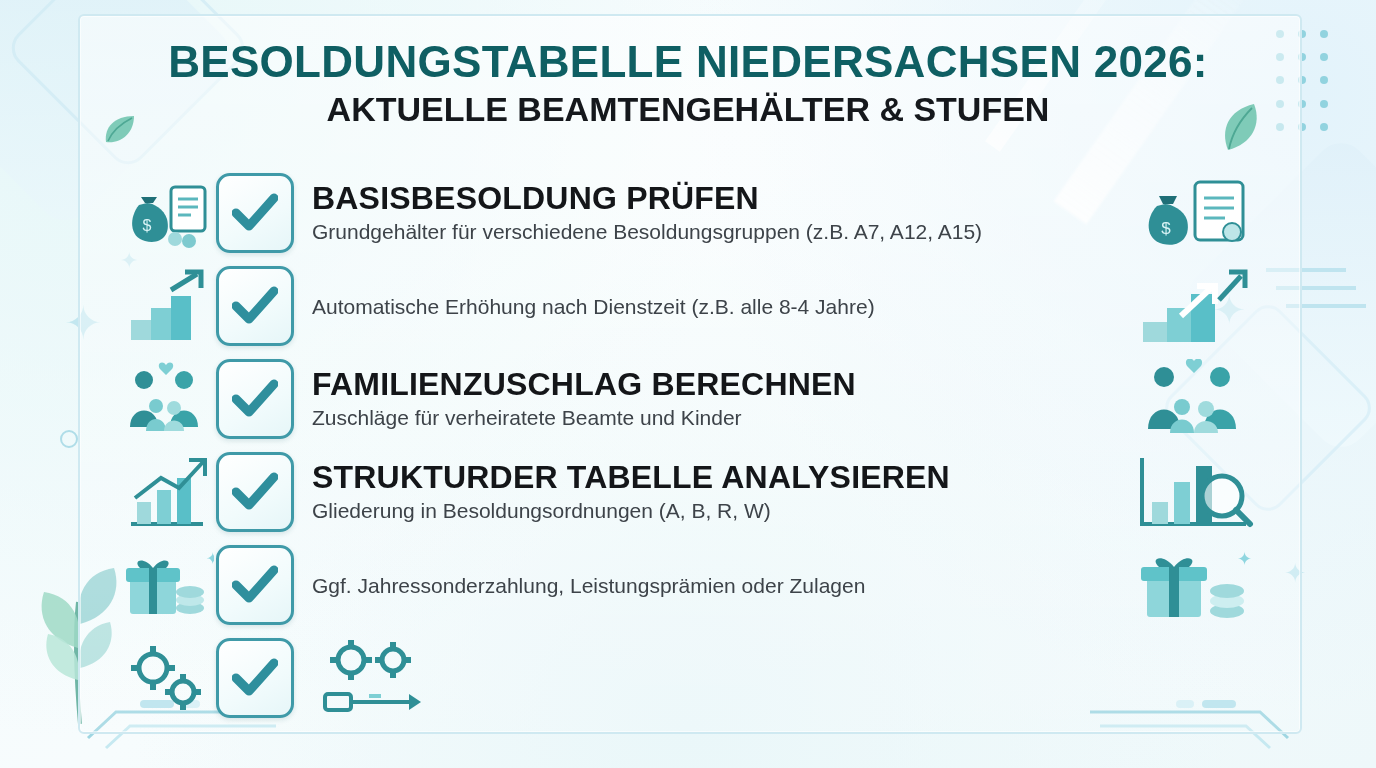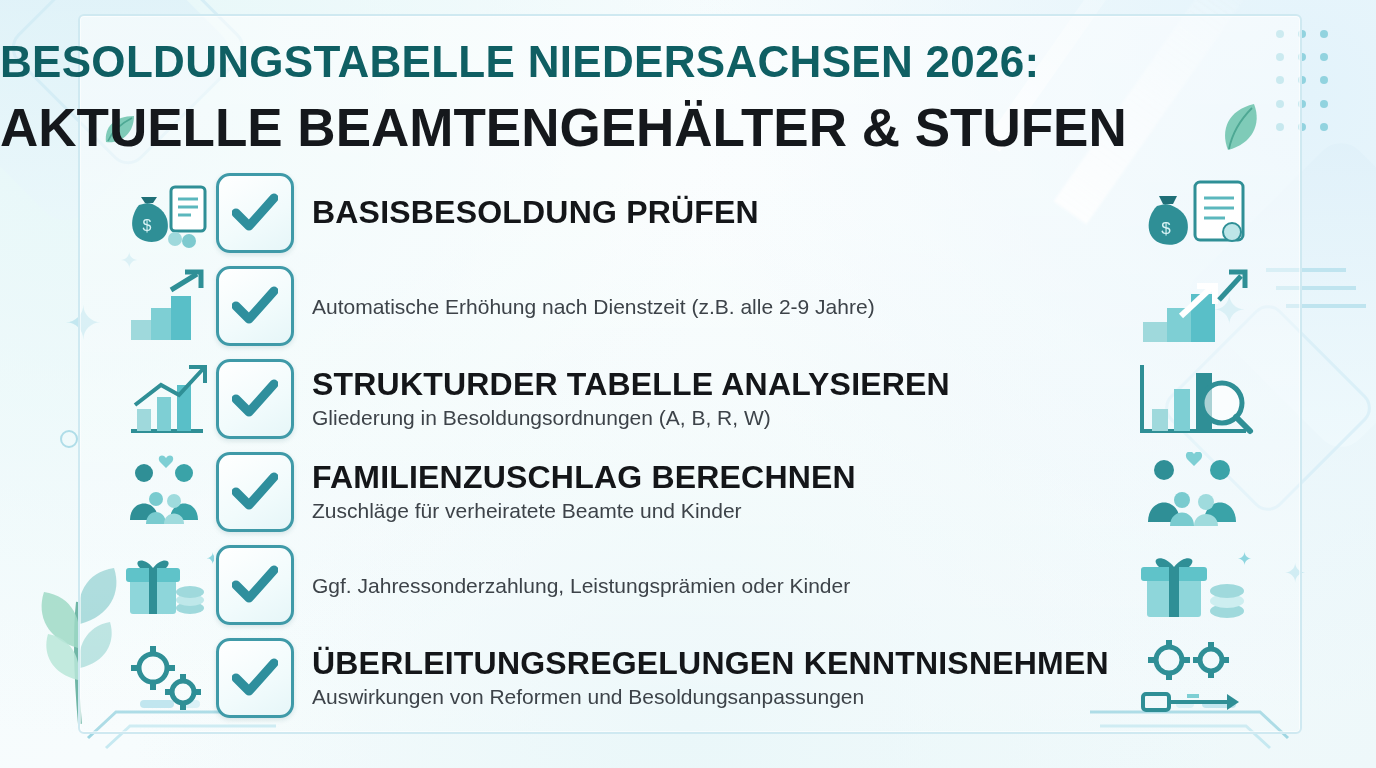--- a/index.html
+++ b/index.html
@@ -134,36 +134,36 @@
     border: 2px solid #cfe9f1;
     border-radius: 6px;
     background: linear-gradient(180deg, rgba(255,255,255,.55), rgba(255,255,255,.15));
     box-shadow: 0 0 0 1px rgba(255,255,255,.6) inset;
   }
 
   
   .title-wrap {
     position: absolute;
     left: 0; right: 0; top: 38px;
-    text-align: left;
+    text-align: center;
   }
   .title-line1 {
     font-size: 44px;
     font-weight: 800;
     letter-spacing: .3px;
     color: #0f5f63;
     line-height: 1.08;
     text-transform: uppercase;
   }
   .title-line2 {
-    font-size: 53px;
+    font-size: 34px;
     font-weight: 800;
     color: #15181c;
     line-height: 1.12;
-    margin-top: 12px;
+    margin-top: 4px;
     text-transform: uppercase;
   }
 
   
   .rows {
     position: absolute;
     left: 120px; top: 168px;
     width: 1140px;
   }
   .row {
@@ -341,20 +341,21 @@
       </div>
       <div class="check">
         <div class="check-box">
           <svg width="46" height="40" viewBox="0 0 46 40">
               <path d="M4 20 L17 33 L42 5" stroke="#2f8f9d" stroke-width="9" fill="none" stroke-linecap="round" stroke-linejoin="round"></path>
             </svg>
         </div>
       </div>
       <div class="row-text">
         <div class="row-title">BASISBESOLDUNG PRÜFEN</div>
+        <div class="row-sub">Grundgehälter für verschiedene Besoldungsgruppen (z.B. A7, A12, A15)</div>
       </div>
       <div class="row-icon-right">
         <svg width="116" height="78" viewBox="0 0 116 78">
           <path d="M20 32 C8 44 8 66 26 70 C44 74 54 62 50 46 C47 36 34 30 28 30 Z" fill="#2f8f96"></path>
           <path d="M22 22 L40 22 L36 30 L26 30 Z" fill="#1f6f77"></path>
           <text x="29" y="60" font-size="17" fill="#d8f3f5" font-family="Liberation Sans, sans-serif" text-anchor="middle">$</text>
           <rect x="58" y="8" width="48" height="58" rx="5" fill="#ffffff" stroke="#2f8f96" stroke-width="3"></rect>
           <g stroke="#5bb7bd" stroke-width="3">
             <path d="M67 24 H97"></path>
               <path d="M67 34 H97"></path>
@@ -376,65 +377,31 @@
         </svg>
       </div>
       <div class="check">
         <div class="check-box">
           <svg width="46" height="40" viewBox="0 0 46 40">
               <path d="M4 20 L17 33 L42 5" stroke="#2f8f9d" stroke-width="9" fill="none" stroke-linecap="round" stroke-linejoin="round"></path>
             </svg>
         </div>
       </div>
       <div class="row-text">
-        <div class="row-sub">Automatische Erhöhung nach Dienstzeit (z.B. alle 2-9 Jahre)</div>
+        <div class="row-sub">Automatische Erhöhung nach Dienstzeit (z.B. alle 8-4 Jahre)</div>
       </div>
       <div class="row-icon-right">
         <svg width="116" height="80" viewBox="0 0 116 80">
           <rect x="6" y="56" width="24" height="20" fill="#9fd9dc"></rect>
           <rect x="30" y="42" width="24" height="34" fill="#7ecfd4"></rect>
           <rect x="54" y="28" width="24" height="48" fill="#59bfc8"></rect>
           <path d="M44 50 L74 22" stroke="#ffffff" stroke-width="6" fill="none"></path>
           <path d="M60 20 L78 20 L78 38" stroke="#ffffff" stroke-width="6" fill="none"></path>
           <path d="M82 34 L104 10" stroke="#2f8f96" stroke-width="5" fill="none"></path>
           <path d="M92 6 L108 6 L108 22" stroke="#2f8f96" stroke-width="5" fill="none"></path>
-        </svg>
-      </div>
-    </div>
-
-    <div class="row">
-      <div class="row-icon-left">
-        <svg width="90" height="76" viewBox="0 0 90 76">
-          <path d="M8 70 H80" stroke="#2f8f96" stroke-width="4"></path>
-          <rect x="14" y="48" width="14" height="22" fill="#9fd9dc"></rect>
-          <rect x="34" y="36" width="14" height="34" fill="#7ecfd4"></rect>
-          <rect x="54" y="24" width="14" height="46" fill="#59bfc8"></rect>
-          <path d="M12 44 L38 24 L56 34 L80 8" stroke="#2f8f96" stroke-width="4" fill="none"></path>
-          <path d="M66 6 L82 6 L82 22" stroke="#2f8f96" stroke-width="4" fill="none"></path>
-        </svg>
-      </div>
-      <div class="check">
-        <div class="check-box">
-          <svg width="46" height="40" viewBox="0 0 46 40">
-              <path d="M4 20 L17 33 L42 5" stroke="#2f8f9d" stroke-width="9" fill="none" stroke-linecap="round" stroke-linejoin="round"></path>
-            </svg>
-        </div>
-      </div>
-      <div class="row-text">
-        <div class="row-title">STRUKTURDER TABELLE ANALYSIEREN</div>
-        <div class="row-sub">Gliederung in Besoldungsordnungen (A, B, R, W)</div>
-      </div>
-      <div class="row-icon-right">
-        <svg width="122" height="80" viewBox="0 0 122 80">
-          <path d="M8 6 V72 H112" stroke="#2f8f96" stroke-width="4" fill="none"></path>
-          <rect x="18" y="50" width="16" height="22" fill="#9fd9dc"></rect>
-          <rect x="40" y="30" width="16" height="42" fill="#7ecfd4"></rect>
-          <rect x="62" y="14" width="16" height="58" fill="#2f8f96"></rect>
-          <circle cx="88" cy="44" r="20" fill="rgba(255,255,255,.6)" stroke="#2f8f96" stroke-width="5"></circle>
-          <path d="M102 58 L116 72" stroke="#2f8f96" stroke-width="6" stroke-linecap="round"></path>
         </svg>
       </div>
     </div>
 
     <div class="row">
       <div class="row-icon-left">
         <svg width="92" height="76" viewBox="0 0 92 76">
           <path d="M22 10 a9 9 0 1 1 0 18 a9 9 0 1 1 0 -18" fill="#2f8f96"></path>
           <path d="M8 66 C8 44 36 44 36 66 Z" fill="#2f8f96"></path>
           <path d="M62 10 a9 9 0 1 1 0 18 a9 9 0 1 1 0 -18" fill="#3aa3a8"></path>
@@ -467,41 +434,75 @@
           <path d="M34 74 C34 56 58 56 58 74 Z" fill="#79cbcf"></path>
           <path d="M70 42 a8 8 0 1 1 0 16 a8 8 0 1 1 0 -16" fill="#9fdbdd"></path>
           <path d="M58 74 C58 58 82 58 82 74 Z" fill="#9fdbdd"></path>
           <path d="M58 2 c3-5 11-2 7 5 l-7 7 l-7-7 c-4-7 4-10 7-5 z" fill="#7ecfd4"></path>
         </svg>
       </div>
     </div>
 
     <div class="row">
       <div class="row-icon-left">
+        <svg width="90" height="76" viewBox="0 0 90 76">
+          <path d="M8 70 H80" stroke="#2f8f96" stroke-width="4"></path>
+          <rect x="14" y="48" width="14" height="22" fill="#9fd9dc"></rect>
+          <rect x="34" y="36" width="14" height="34" fill="#7ecfd4"></rect>
+          <rect x="54" y="24" width="14" height="46" fill="#59bfc8"></rect>
+          <path d="M12 44 L38 24 L56 34 L80 8" stroke="#2f8f96" stroke-width="4" fill="none"></path>
+          <path d="M66 6 L82 6 L82 22" stroke="#2f8f96" stroke-width="4" fill="none"></path>
+        </svg>
+      </div>
+      <div class="check">
+        <div class="check-box">
+          <svg width="46" height="40" viewBox="0 0 46 40">
+              <path d="M4 20 L17 33 L42 5" stroke="#2f8f9d" stroke-width="9" fill="none" stroke-linecap="round" stroke-linejoin="round"></path>
+            </svg>
+        </div>
+      </div>
+      <div class="row-text">
+        <div class="row-title">STRUKTURDER TABELLE ANALYSIEREN</div>
+        <div class="row-sub">Gliederung in Besoldungsordnungen (A, B, R, W)</div>
+      </div>
+      <div class="row-icon-right">
+        <svg width="122" height="80" viewBox="0 0 122 80">
+          <path d="M8 6 V72 H112" stroke="#2f8f96" stroke-width="4" fill="none"></path>
+          <rect x="18" y="50" width="16" height="22" fill="#9fd9dc"></rect>
+          <rect x="40" y="30" width="16" height="42" fill="#7ecfd4"></rect>
+          <rect x="62" y="14" width="16" height="58" fill="#2f8f96"></rect>
+          <circle cx="88" cy="44" r="20" fill="rgba(255,255,255,.6)" stroke="#2f8f96" stroke-width="5"></circle>
+          <path d="M102 58 L116 72" stroke="#2f8f96" stroke-width="6" stroke-linecap="round"></path>
+        </svg>
+      </div>
+    </div>
+
+    <div class="row">
+      <div class="row-icon-left">
         <svg width="92" height="78" viewBox="0 0 92 78">
           <rect x="8" y="30" width="46" height="38" rx="3" fill="#8ed6da"></rect>
           <rect x="4" y="22" width="54" height="14" rx="3" fill="#5fc3c9"></rect>
           <rect x="27" y="22" width="8" height="46" fill="#2f8f96"></rect>
           <path d="M31 22 C22 10 10 14 18 22 Z" fill="#2f8f96"></path>
           <path d="M31 22 C40 10 52 14 44 22 Z" fill="#2f8f96"></path>
           <ellipse cx="68" cy="62" rx="14" ry="6" fill="#9fd9dc"></ellipse>
           <ellipse cx="68" cy="54" rx="14" ry="6" fill="#bfe8ea"></ellipse>
           <ellipse cx="68" cy="46" rx="14" ry="6" fill="#9fd9dc"></ellipse>
           <text x="84" y="18" font-size="16" fill="#8fd6e0" font-family="Liberation Sans, sans-serif">✦</text>
         </svg>
       </div>
       <div class="check">
         <div class="check-box">
           <svg width="46" height="40" viewBox="0 0 46 40">
               <path d="M4 20 L17 33 L42 5" stroke="#2f8f9d" stroke-width="9" fill="none" stroke-linecap="round" stroke-linejoin="round"></path>
             </svg>
         </div>
       </div>
       <div class="row-text">
-        <div class="row-sub">Ggf. Jahressonderzahlung, Leistungsprämien oder Kinder</div>
+        <div class="row-sub">Ggf. Jahressonderzahlung, Leistungsprämien oder Zulagen</div>
       </div>
       <div class="row-icon-right">
         <svg width="120" height="80" viewBox="0 0 120 80">
           <rect x="12" y="30" width="54" height="42" rx="3" fill="#8ed6da"></rect>
           <rect x="6" y="22" width="66" height="14" rx="3" fill="#5fc3c9"></rect>
           <rect x="34" y="22" width="10" height="50" fill="#2f8f96"></rect>
           <path d="M39 22 C28 8 14 13 24 22 Z" fill="#2f8f96"></path>
           <path d="M39 22 C50 8 64 13 54 22 Z" fill="#2f8f96"></path>
           <ellipse cx="92" cy="66" rx="17" ry="7" fill="#9fd9dc"></ellipse>
           <ellipse cx="92" cy="56" rx="17" ry="7" fill="#cdeef0"></ellipse>
@@ -529,24 +530,20 @@
               <rect x="71" y="49" width="7" height="6"></rect>
           </g>
         </svg>
       </div>
       <div class="check">
         <div class="check-box">
           <svg width="46" height="40" viewBox="0 0 46 40">
               <path d="M4 20 L17 33 L42 5" stroke="#2f8f9d" stroke-width="9" fill="none" stroke-linecap="round" stroke-linejoin="round"></path>
             </svg>
         </div>
-      </div>
-      <div class="row-text">
-        <div class="row-title">ÜBERLEITUNGSREGELUNGEN KENNTNISNEHMEN</div>
-        <div class="row-sub">Auswirkungen von Reformen und Besoldungsanpassungen</div>
       </div>
       <div class="row-icon-right">
         <svg width="120" height="80" viewBox="0 0 120 80">
           <g fill="none" stroke="#2f8f96" stroke-width="5">
             <circle cx="34" cy="22" r="13"></circle>
             <circle cx="76" cy="22" r="11"></circle>
           </g>
           <g fill="#2f8f96">
             <rect x="31" y="2" width="6" height="8"></rect>
               <rect x="31" y="34" width="6" height="8"></rect>

